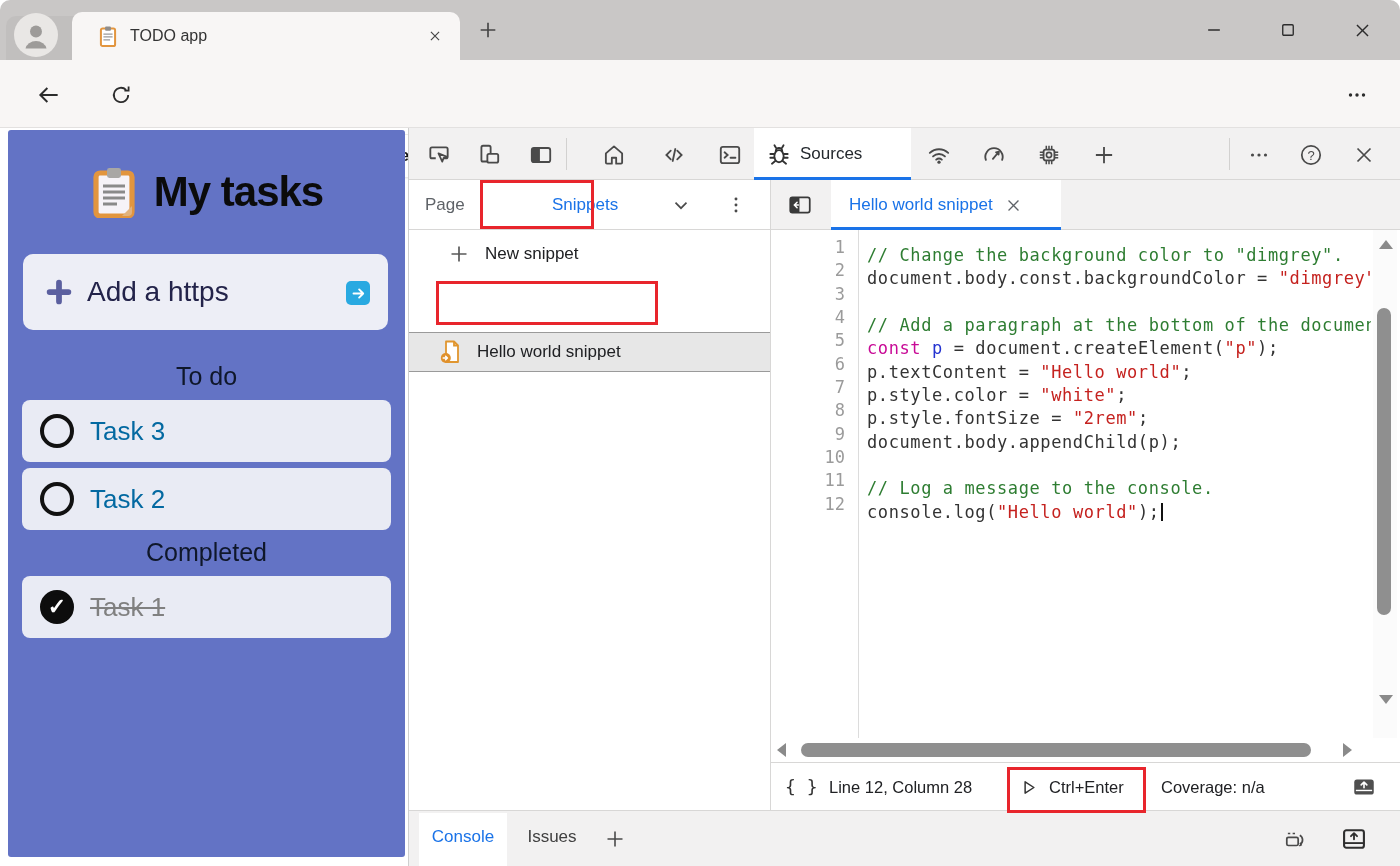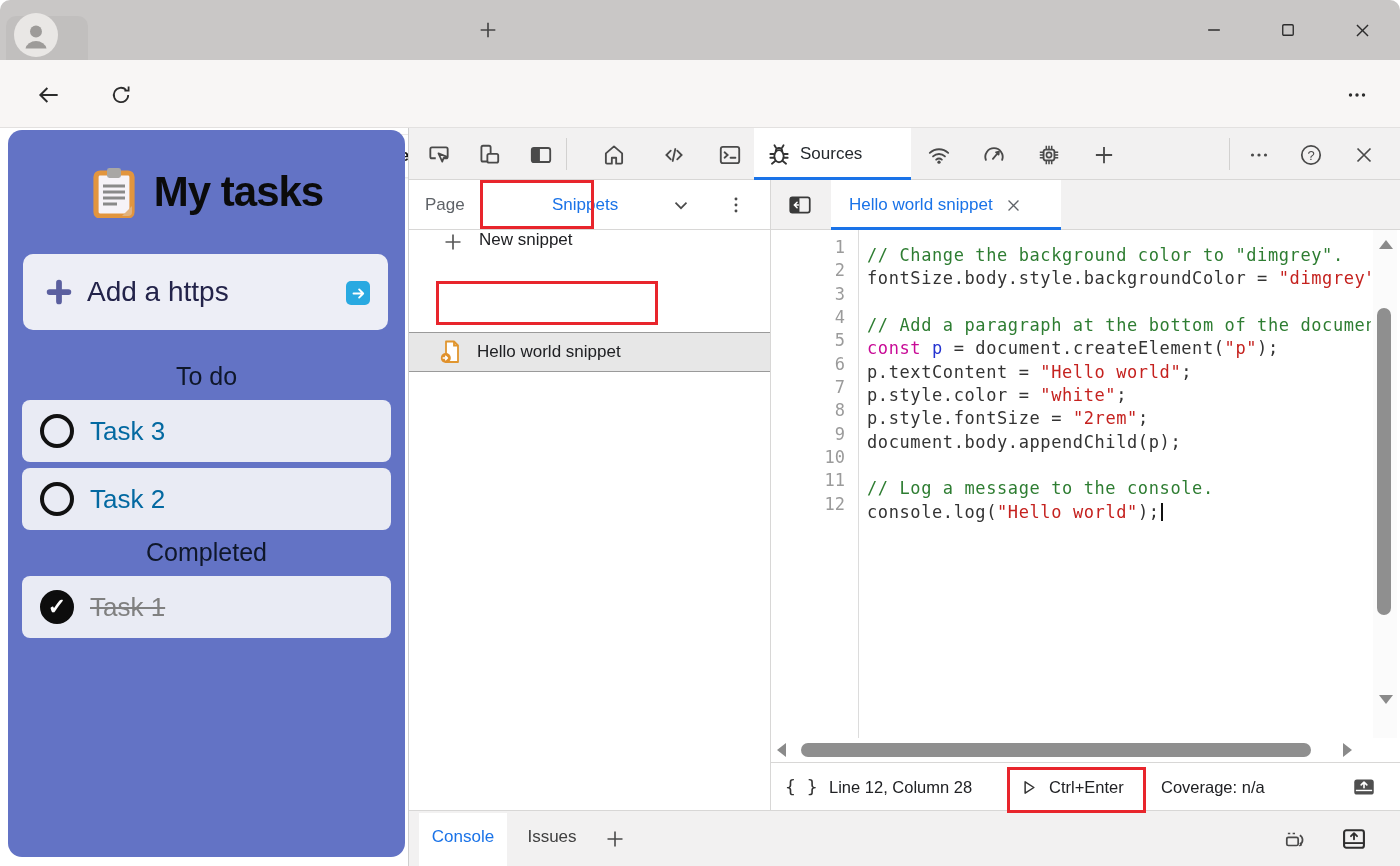--- a/index.html
+++ b/index.html
@@ -23,21 +23,21 @@
 
   .addressbar { position:absolute; left:0; top:60px; width:1400px; height:68px; background:#f8f6f5; border-bottom:1px solid #e3e1e0; }
   .nav-btn { position:absolute; top:22px; width:26px; height:26px; display:flex; align-items:center; justify-content:center; }
   .url-pill { position:absolute; left:166px; top:74px; width:1146px; height:44px; background:#fff; border:1px solid #eceae9; border-radius:22px; box-shadow:0 1px 2px rgba(0,0,0,.06); }
   .url-text { position:absolute; left:74px; top:0; height:42px; line-height:42px; font-size:17px; white-space:nowrap; }
   .url-scheme,.url-path { color:#767676; }
   .url-host { color:#161616; font-weight:700; }
   .pill-ic { position:absolute; top:9px; width:26px; height:26px; display:flex; align-items:center; justify-content:center; }
 
   
-  .todo-panel { position:absolute; left:8px; top:130px; width:397px; height:727px; background:#6373c5; border-radius:14px; }
+  .todo-panel { position:absolute; left:8px; top:130px; width:397px; height:727px; background:#6373c5; border-radius:3px; }
   .todo-header { position:absolute; left:0; top:36px; width:100%; display:flex; align-items:center; justify-content:center; gap:16px; }
   .todo-title { font-size:42px; font-weight:800; color:#0b0b0b; letter-spacing:-1px; }
   .add-box { position:absolute; left:15px; top:124px; width:365px; height:76px; background:#edeef6; border-radius:10px; }
   .add-label { position:absolute; left:64px; top:0; height:76px; line-height:76px; font-size:28px; color:#23234a; }
   .add-plus { position:absolute; left:20px; top:23px; }
   .add-go { position:absolute; right:18px; top:27px; width:24px; height:24px; background:#29a9e1; border-radius:5px; display:flex; align-items:center; justify-content:center; color:#fff; font-size:15px; font-weight:700; }
   .task-sections { position:absolute; left:0; top:226px; width:100%; }
   .section-label { height:32px; line-height:32px; margin:4px 0 8px; text-align:center; font-size:25px; color:#0f172a; }
   .task-card { height:62px; margin:0 14px 6px; background:#e9ebf4; border-radius:8px; display:flex; align-items:center; padding-left:18px; }
   .task-check { width:34px; height:34px; border:4px solid #111; border-radius:50%; flex:none; }
@@ -52,21 +52,21 @@
   .vdiv { position:absolute; top:10px; width:1px; height:32px; background:#d2d1d0; }
   .sources-tab { position:absolute; left:345px; top:0; width:157px; height:52px; background:#fff; display:flex; align-items:center; gap:8px; padding-left:12px; }
   .sources-tab .lbl { font-size:17px; color:#24292e; }
   .tab-underline { position:absolute; left:0; bottom:0; height:3px; background:#1a73e8; }
 
   .navigator { position:absolute; left:0; top:52px; width:362px; height:630px; background:#fff; border-right:1px solid #d8d7d6; }
   .nav-tabs { position:absolute; left:0; top:0; width:100%; height:50px; border-bottom:1px solid #d8d7d6; }
   .nav-tab { position:absolute; top:0; height:50px; line-height:50px; font-size:17px; }
   .nav-tab.page { left:16px; color:#5f6368; }
   .nav-tab.snippets { left:96px; color:#1a73e8;margin-left:47px; }
-  .new-snippet { position:absolute; left:10px; top:50px; width:100%; height:48px; display:flex; }
+  .new-snippet { position:absolute; left:16px; top:50px; width:100%; height:48px; display:flex; align-items:center; }
   .new-snippet .lbl { margin-left:14px; font-size:17px; color:#202124; }
   .snippet-row { position:absolute; left:0; top:152px; width:100%; height:40px; background:#e7e7e7; border-top:1px solid #9a9a9a; border-bottom:1px solid #9a9a9a; display:flex; align-items:center; }
   .snippet-row .lbl { margin-left:14px; font-size:17px; color:#202124; }
 
   .editor { position:absolute; left:362px; top:52px; width:630px; height:630px; }
   .ed-tabs { position:absolute; left:0; top:0; width:100%; height:50px; background:#f2f1f1; border-bottom:1px solid #d8d7d6; }
   .hide-nav { position:absolute; left:14px; top:11px; width:30px; height:28px; display:flex; align-items:center; justify-content:center; }
   .ed-tab { position:absolute; left:60px; top:0; width:230px; height:50px; background:#fff; display:flex; align-items:center; }
   .ed-tab .lbl { margin-left:18px; font-size:17px; color:#1a73e8; white-space:nowrap; }
   .ed-tab .x { margin-left:12px; display:flex; }
@@ -102,20 +102,33 @@
 <body>
 
 <div class="titlebar">
   <div class="avatar-tab"></div>
   <div class="avatar">
     <svg class="ic" width="34" height="34" viewBox="0 0 24 24">
       <circle cx="12" cy="9.5" r="4.2" fill="#9d9b99"></circle>
         <path d="M4.6 21.5a7.5 6.2 0 0 1 14.8 0z" fill="#9d9b99"></path>
     </svg>
   </div>
+  <div class="browser-tab">
+    <svg class="abs ic" style="left:26px;top:13px" width="20" height="23" viewBox="0 0 24 26">
+      <rect x="3.5" y="3.5" width="17" height="21" rx="2" fill="#fff" stroke="#e2953e" stroke-width="2.4"></rect>
+      <rect x="8.5" y="1" width="7" height="5" rx="1.2" fill="#8f8d8b"></rect>
+      <path d="M6.5 10h11M6.5 13.5h11M6.5 17h8" stroke="#9a9a9a" stroke-width="1.5"></path>
+    </svg>
+    <span class="tab-title">TODO app</span>
+    <div class="tab-close">
+      <svg class="ic" width="14" height="14" viewBox="0 0 24 24">
+          <path d="M5 5l14 14M19 5L5 19" stroke="#454545" stroke-width="2" fill="none"></path>
+        </svg>
+    </div>
+  </div>
   <div class="newtab">
     <svg class="ic" width="22" height="22" viewBox="0 0 24 24">
         <path d="M12 4v16M4 12h16" stroke="#454545" stroke-width="1.8" fill="none"></path>
       </svg>
   </div>
   <div class="wincontrol" style="left:1200px">
     <svg class="ic" width="20" height="20" viewBox="0 0 24 24">
         <path d="M5 12h14" stroke="#2c2c2c" stroke-width="1.8"></path>
       </svg>
   </div>
@@ -367,21 +380,21 @@
         <div>7</div>
         <div>8</div>
         <div>9</div>
         <div>10</div>
         <div>11</div>
         <div>12</div>
       </div>
     <div class="gutter-line"></div>
     <div class="code">
         <div class="cl"><span class="tk-cm">// Change the background color to "dimgrey".</span></div>
-        <div class="cl"><span class="tk-d">fontSize.body.style.backgroundColor = </span><span class="tk-s">"dimgrey";</span></div>
+        <div class="cl"><span class="tk-d">document.body.const.backgroundColor = </span><span class="tk-s">"dimgrey";</span></div>
         <div class="cl"></div>
         <div class="cl"><span class="tk-cm">// Add a paragraph at the bottom of the document.</span></div>
         <div class="cl"><span class="tk-k">const </span><span class="tk-v">p</span><span class="tk-d"> = document.createElement(</span><span class="tk-s">"p"</span><span class="tk-d">);</span></div>
         <div class="cl"><span class="tk-d">p.textContent = </span><span class="tk-s">"Hello world"</span><span class="tk-d">;</span></div>
         <div class="cl"><span class="tk-d">p.style.color = </span><span class="tk-s">"white"</span><span class="tk-d">;</span></div>
         <div class="cl"><span class="tk-d">p.style.fontSize = </span><span class="tk-s">"2rem"</span><span class="tk-d">;</span></div>
         <div class="cl"><span class="tk-d">document.body.appendChild(p);</span></div>
         <div class="cl"></div>
         <div class="cl"><span class="tk-cm">// Log a message to the console.</span></div>
         <div class="cl"><span class="tk-d">console.log(</span><span class="tk-s">"Hello world"</span><span class="tk-d">);</span><span class="caret"></span></div>

